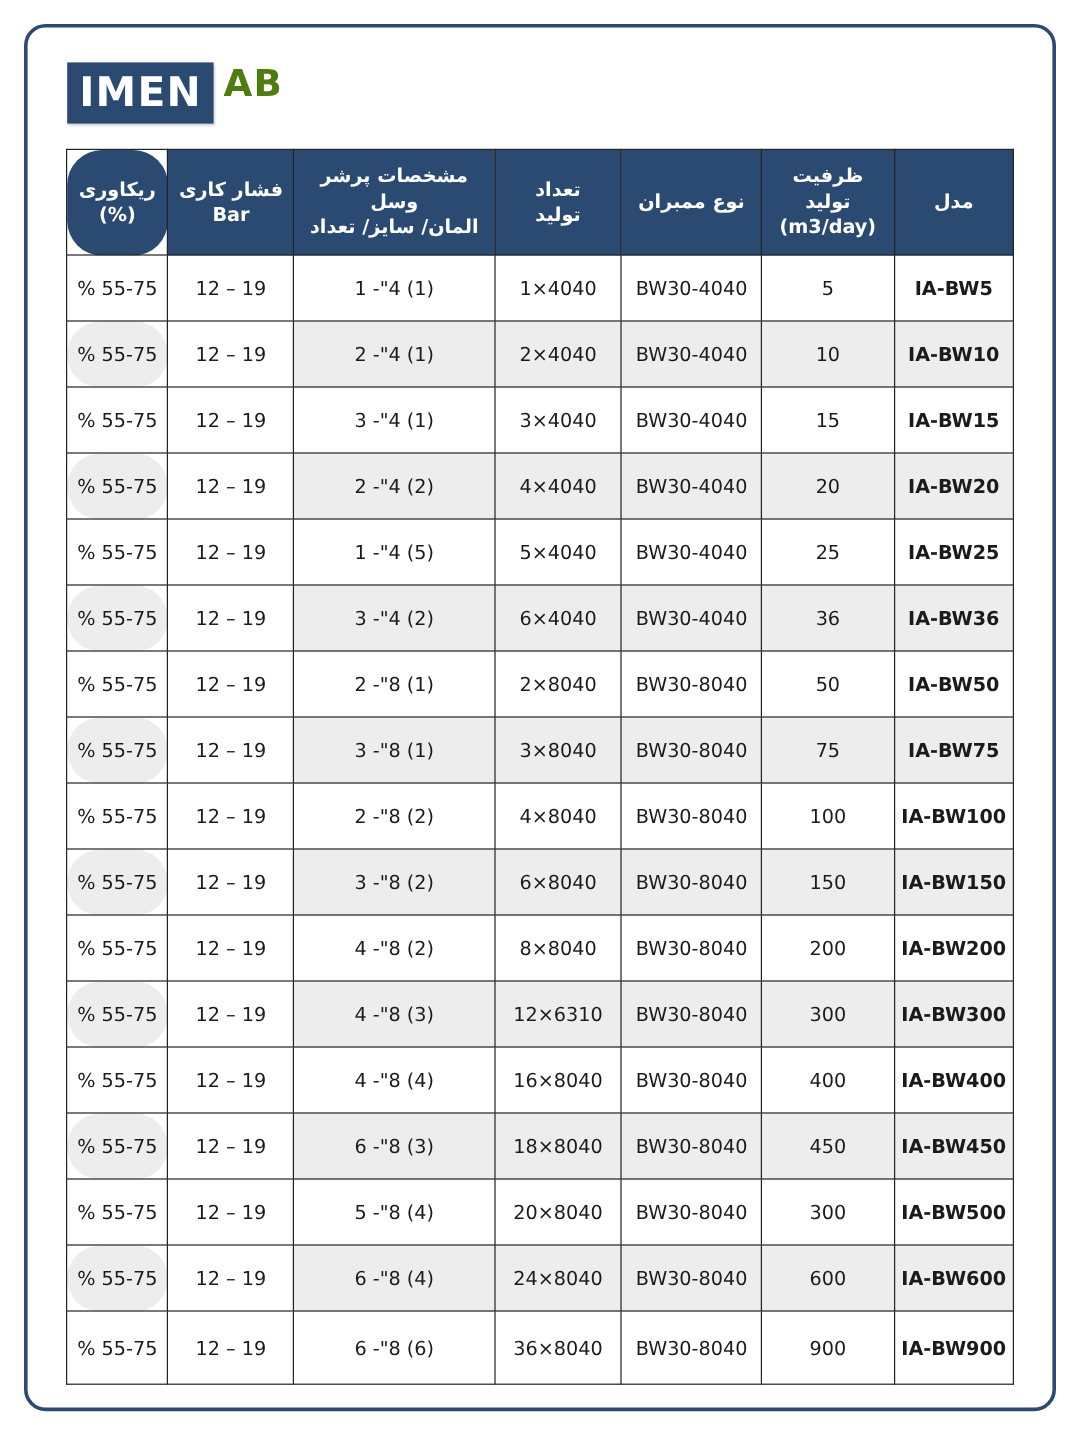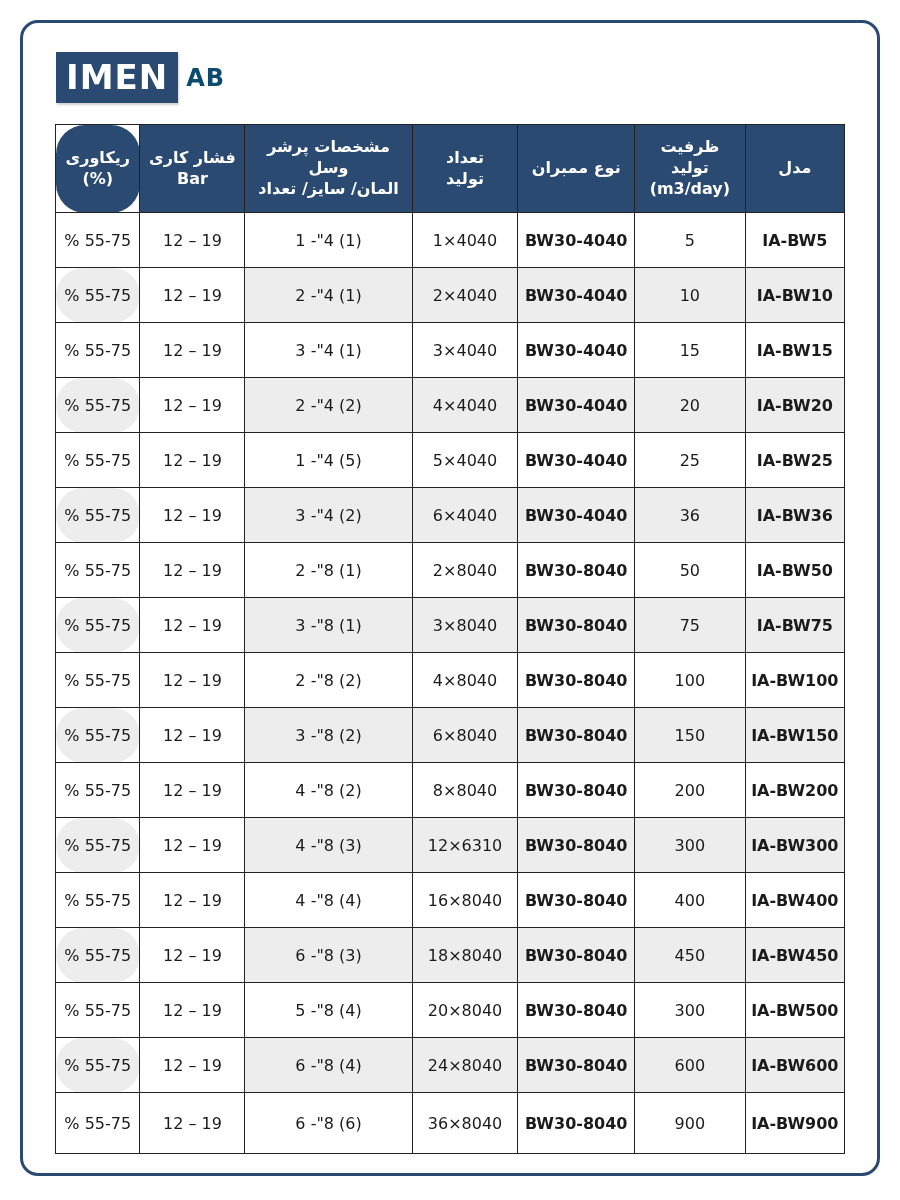--- a/index.html
+++ b/index.html
@@ -18,37 +18,37 @@
   .frame {
     position: absolute;
     left: 20px; top: 20px; right: 20px; bottom: 24px;
     border: 3px solid #2A4A72;
     border-radius: 18px;
     pointer-events: none;
   }
   .logo {
     position: absolute;
     left: 56px; top: 52px;
-    display: flex; align-items: center; gap: 8px;
+    display: flex; gap: 8px;
     direction: ltr;
   }
   .logo-box {
     background: #2A4A72;
     color: #ffffff;
     font-weight: bold;
     font-size: 34px;
     line-height: 1;
     padding: 8px 10px 9px 10px;
     letter-spacing: 1px;
     box-shadow: 1px 2px 2px rgba(0,0,0,0.18);
   }
   .logo-ab {
-    color: #0c4a6e;
+    color: #4d7c0f;
     font-weight: bold;
-    font-size: 24px;
+    font-size: 31px;
     letter-spacing: 1px;
   }
   table.spec {
     position: absolute;
     left: 55px; top: 124px;
     width: 790px;
     border-collapse: collapse;
     direction: rtl;
     table-layout: fixed;
   }
@@ -73,21 +73,21 @@
     background: #ffffff;
     padding: 2px 4px;
   }
   table.spec tbody tr:nth-child(even) td { background: #ededed; }
   
   table.spec tbody tr:nth-child(even) td.col-pressure { background: #ffffff; }
   table.spec tbody tr:last-child td { height: 61px; }
 
   .col-model          { width: 12.6%; font-weight: bold; }
   .col-capacity       { width: 14.0%; }
-  .col-membrane_type  { width: 14.8%; font-weight: bold; }
+  .col-membrane_type  { width: 14.8%; }
   .col-membrane_count { width: 13.4%; }
   .col-vessel         { width: 21.2%; }
   .col-pressure       { width: 13.3%; }
   .col-recovery       { width: 10.7%; border-radius: 29px; }
 </style>
 </head>
 <body>
 
 <div class="page">
   <div class="frame"></div>

